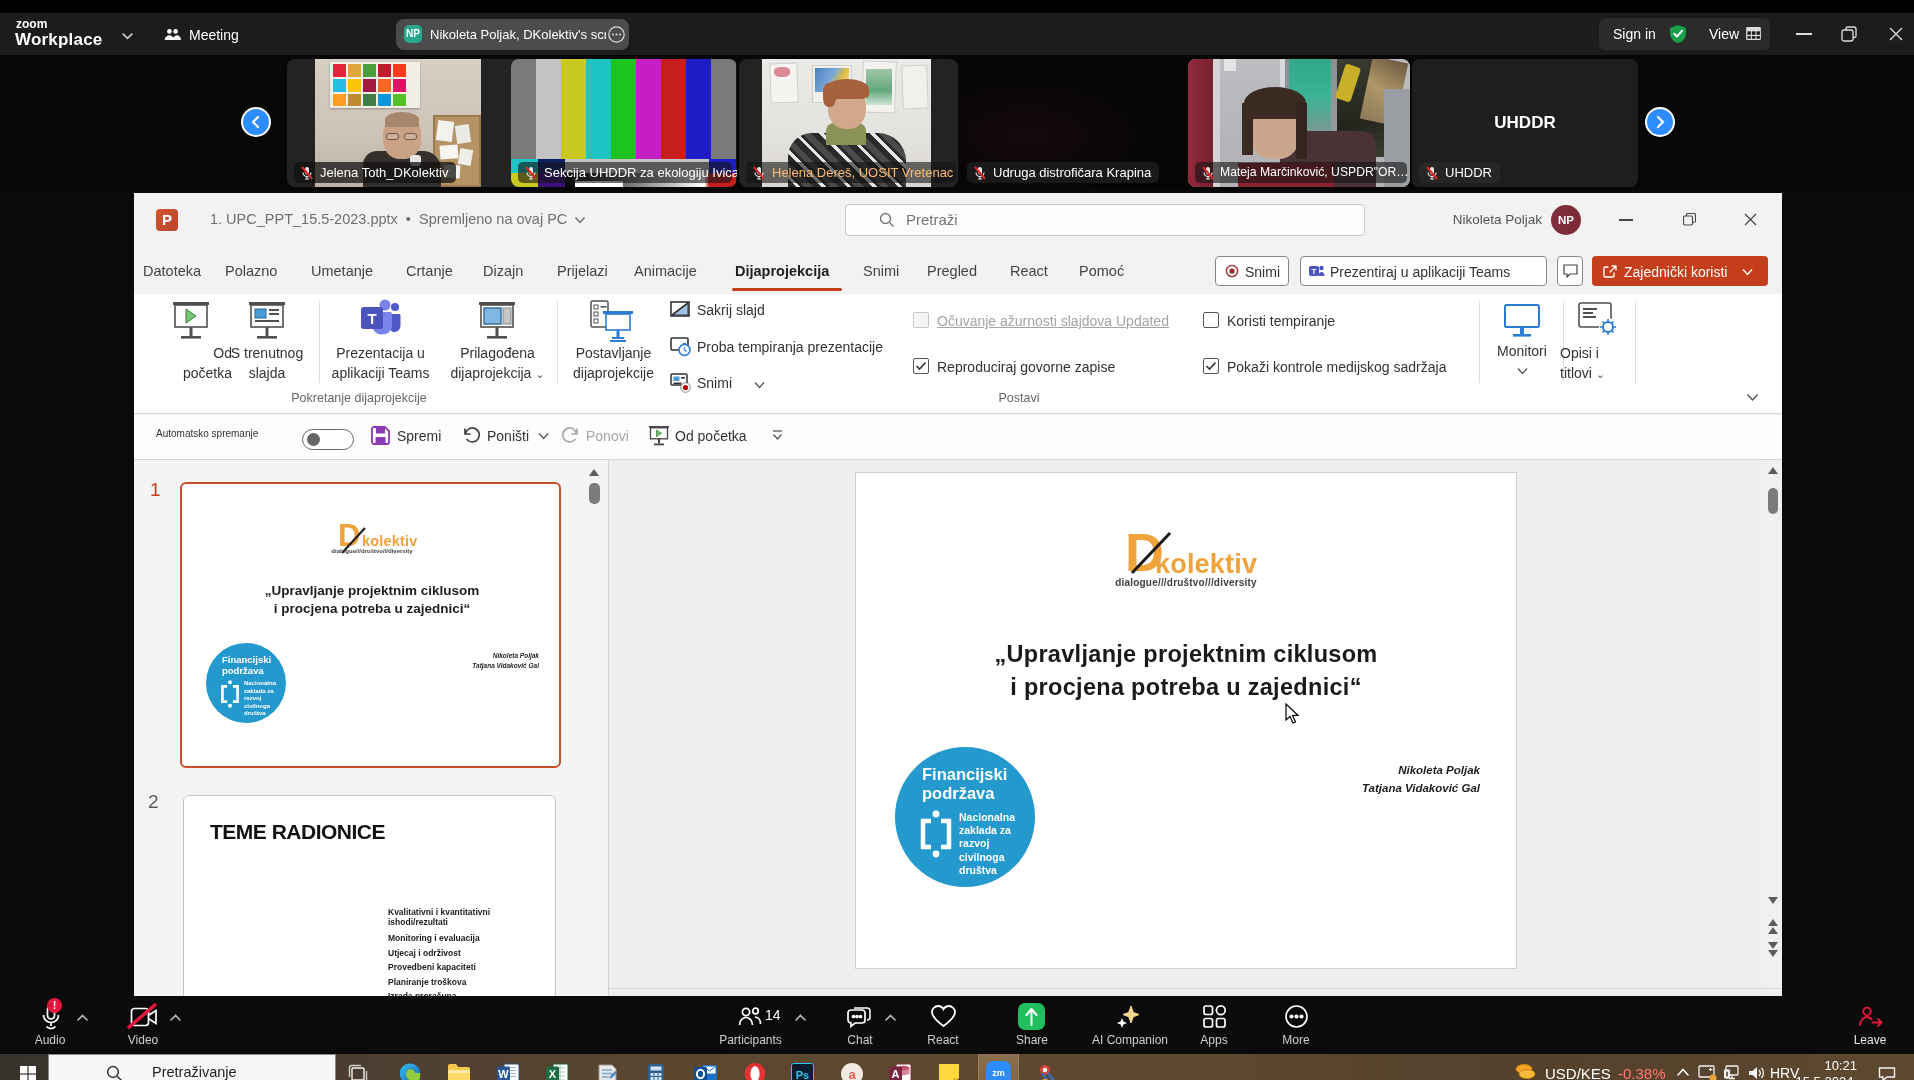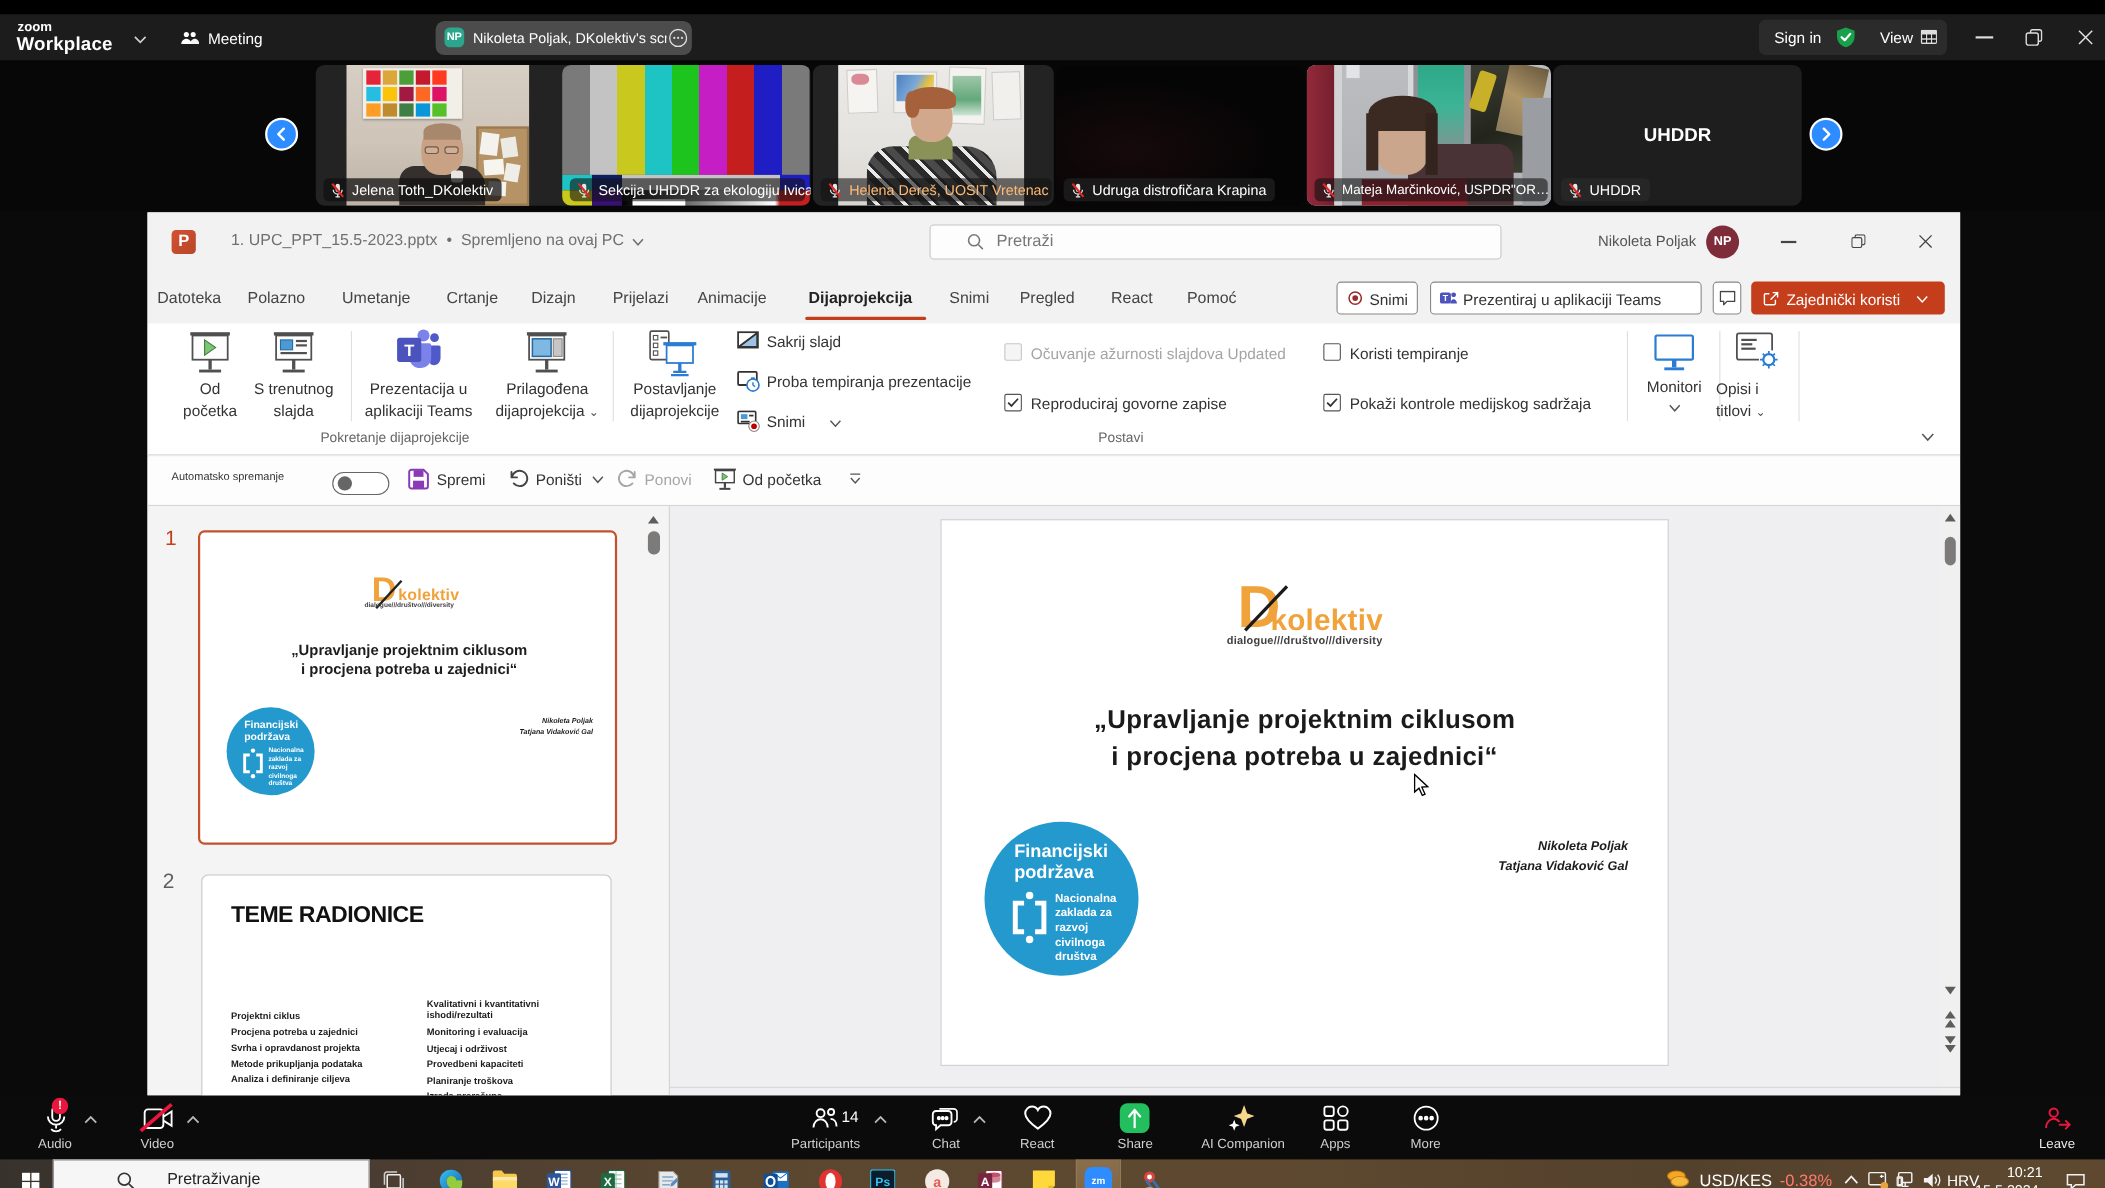--- a/index.html
+++ b/index.html
@@ -272,21 +272,21 @@
 
   <div class="abs" style="left:0;top:101px;width:1648px;height:120px;background:#fff;border-bottom:1px solid #d8d6d4;"></div>
 
   <svg class="abs" style="left:37px;top:106px;" width="40" height="42" viewBox="0 0 40 42">
     <rect x="2" y="3" width="36" height="3" fill="#505050"></rect>
     <rect x="4" y="6" width="32" height="22" fill="#fdfdfd" stroke="#505050" stroke-width="1.6"></rect>
     <path d="M15 10 L25 17 L15 24 z" fill="#7CC576" stroke="#3e7d3e" stroke-width="1"></path>
     <rect x="18.5" y="28" width="3" height="9" fill="#505050"></rect>
     <rect x="10" y="37" width="20" height="2.6" fill="#505050"></rect>
   </svg>
-  <div class="abs" style="left:16px;top:150px;width:82px;text-align:center;color:#333;font-size:14px;line-height:20px;">Od<br>početka</div>
+  <div class="abs" style="left:16px;top:150px;width:82px;text-align:right;color:#333;font-size:14px;line-height:20px;">Od<br>početka</div>
 
   <svg class="abs" style="left:113px;top:106px;" width="40" height="42" viewBox="0 0 40 42">
     <rect x="2" y="3" width="36" height="3" fill="#505050"></rect>
     <rect x="4" y="6" width="32" height="22" fill="#fdfdfd" stroke="#505050" stroke-width="1.6"></rect>
     <rect x="8" y="10" width="11" height="9" fill="#4A9BD5" stroke="#2b6a9b" stroke-width="1"></rect>
     <rect x="22" y="10" width="10" height="2" fill="#505050"></rect>
     <rect x="22" y="14" width="10" height="2" fill="#505050"></rect>
     <rect x="8" y="21" width="24" height="2" fill="#505050"></rect>
     <rect x="18.5" y="28" width="3" height="9" fill="#505050"></rect>
     <rect x="10" y="37" width="20" height="2.6" fill="#505050"></rect>
@@ -348,21 +348,21 @@
     <rect x="3.5" y="9.5" width="8" height="1.6" fill="#333"></rect>
     <circle cx="15.5" cy="14.5" r="4.8" fill="#fff" stroke="#8a8886" stroke-width="1"></circle>
     <circle cx="15.5" cy="14.5" r="2.6" fill="#c00000"></circle>
   </svg>
   <div class="abs" style="left:563px;top:182px;color:#333;font-size:14px;">Snimi</div>
   <svg class="abs" style="left:620px;top:188px;" width="11" height="8" viewBox="0 0 11 8">
         <path d="M1 1.5 L5.5 6.5 L10 1.5" stroke="#555" stroke-width="1.3" fill="none"></path>
       </svg>
 
   <div class="abs" style="left:779px;top:119px;width:16px;height:16px;border:1px solid #c8c6c4;background:#f5f5f5;border-radius:2px;"></div>
-  <div class="abs" style="left:803px;top:120px;color:#a6a4a2;font-size:14px;">Očuvanje ažurnosti slajdova Updated</div>
+  <div class="abs" style="left:803px;top:120px;color:#a6a4a2;font-size:14px;text-decoration:underline;">Očuvanje ažurnosti slajdova Updated</div>
   <div class="abs" style="left:779px;top:165px;width:16px;height:16px;border:1px solid #555;background:#fff;border-radius:2px;"></div>
   <svg class="abs" style="left:781px;top:168px;" width="12" height="10" viewBox="0 0 12 10">
         <path d="M1.5 5 L4.5 8 L10.5 1.5" stroke="#333" stroke-width="1.6" fill="none"></path>
       </svg>
   <div class="abs" style="left:803px;top:166px;color:#333;font-size:14px;">Reproduciraj govorne zapise</div>
   <div class="abs" style="left:1069px;top:119px;width:16px;height:16px;border:1px solid #555;background:#fff;border-radius:2px;"></div>
   <div class="abs" style="left:1093px;top:120px;color:#333;font-size:14px;">Koristi tempiranje</div>
   <div class="abs" style="left:1069px;top:165px;width:16px;height:16px;border:1px solid #555;background:#fff;border-radius:2px;"></div>
   <svg class="abs" style="left:1071px;top:168px;" width="12" height="10" viewBox="0 0 12 10">
         <path d="M1.5 5 L4.5 8 L10.5 1.5" stroke="#333" stroke-width="1.6" fill="none"></path>
@@ -455,21 +455,20 @@
           <circle cx="17" cy="44" r="3.4" fill="#fff"></circle>
           <path d="M12 11 H4 V37 H12" stroke="#fff" stroke-width="4.5" fill="none"></path>
           <path d="M22 11 H30 V37 H22" stroke="#fff" stroke-width="4.5" fill="none"></path>
         </svg>
     <div class="abs" style="left:62px;top:196px;color:#fff;font-weight:bold;font-size:6px;line-height:7.5px;">Nacionalna<br>zaklada za<br>razvoj<br>civilnoga<br>društva</div>
   </div>
   <div class="abs" style="left:14px;top:598px;color:#605e5c;font-size:19px;">2</div>
   <div class="abs" style="left:49px;top:602px;width:373px;height:281px;background:#fff;border:1px solid #c8c6c4;border-radius:6px;overflow:hidden;">
 
     <div class="abs" style="left:26px;top:24px;color:#111;font-weight:bold;font-size:21px;letter-spacing:-0.5px;">TEME RADIONICE</div>
-    <div class="abs" style="left:26px;top:120px;color:#1d1d1d;font-weight:bold;font-size:8.5px;line-height:14.6px;">Projektni ciklus<br>Procjena potreba u zajednici<br>Svrha i opravdanost projekta<br>Metode prikupljanja podataka<br>Analiza i definiranje ciljeva</div>
     <div class="abs" style="left:204px;top:111px;color:#1d1d1d;font-weight:bold;font-size:8.5px;line-height:10px;">Kvalitativni i kvantitativni<br>ishodi/rezultati</div>
     <div class="abs" style="left:204px;top:135px;color:#1d1d1d;font-weight:bold;font-size:8.5px;line-height:14.6px;">Monitoring i evaluacija<br>Utjecaj i održivost<br>Provedbeni kapaciteti<br>Planiranje troškova<br>Izrada proračuna</div>
   </div>
 
   <svg class="abs" style="left:454px;top:275px;" width="12" height="10" viewBox="0 0 12 10">
         <path d="M6 1 L11 8 H1 z" fill="#5f5d5b"></path>
       </svg>
   <div class="abs" style="left:455px;top:290px;width:11px;height:21px;background:#7d7b79;border-radius:5px;"></div>
 
   <div class="abs" style="left:722px;top:280px;width:660px;height:495px;background:#fff;box-shadow:0 0 0 1px #d0ced0;"></div>

